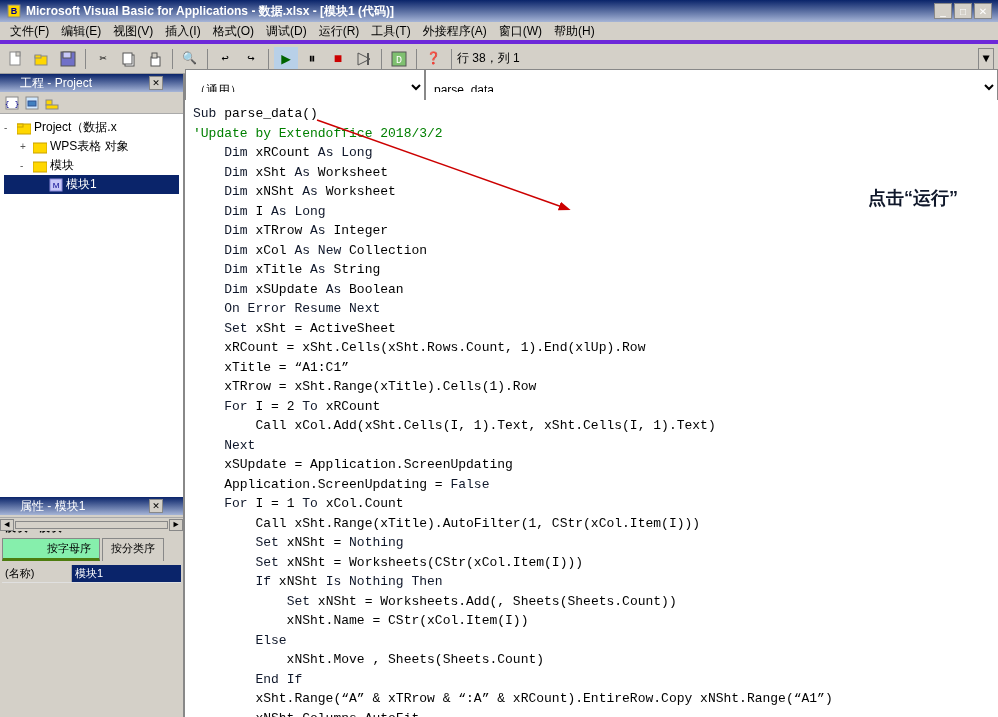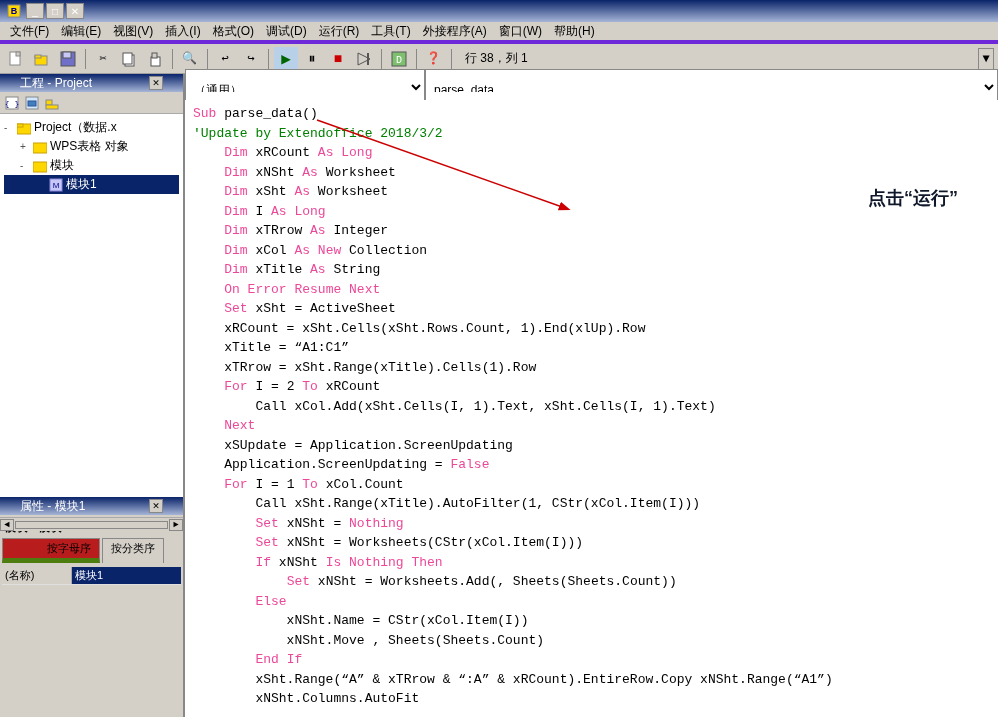--- a/index.html
+++ b/index.html
@@ -94,21 +94,21 @@
     .tb-separator {
       width: 1px;
       height: 20px;
       background: #888;
       margin: 0 3px;
     }
     .tb-btn-active {
       background: #b8d0e8;
     }
     #pos-indicator {
-      margin-left: 8px;
+      margin-left: 0;
       font-family: 'MS Sans Serif', Arial, sans-serif;
       font-size: 12px;
     }
 
     
     #main-layout {
       display: flex;
       height: calc(717px - 22px - 22px - 30px);
     }
 
@@ -202,22 +202,22 @@
     }
     .props-tab {
       padding: 2px 8px;
       background: #d4d0c8;
       border: 1px solid #888;
       border-bottom: none;
       font-size: 11px;
       cursor: pointer;
     }
     .props-tab.active {
-      background: #b91c1c;
-      border-bottom: 5px solid #4d7c0f;
+      background: #86efac;
+      border-bottom: 3px solid #4d7c0f;
       padding-left: 44px;
     }
     .props-table {
       background: white;
       width: 100%;
       font-size: 11px;
     }
     .props-row {
       display: flex;
       border-bottom: 1px solid #e0e0e0;
@@ -277,21 +277,21 @@
       padding: 4px 8px;
       font-family: 'Courier New', monospace;
       font-size: 13px;
       line-height: 1.5;
       position: relative;
     }
     .code-line {
       white-space: pre;
       color: black;
     }
-    .code-kw { color: #ec4899; }
+    .code-kw { color: #0f172a; }
     .code-annotation { color: #008000; }
     
     
     #arrow-annotation {
       position: absolute;
       top: 0;
       left: 0;
       width: 100%;
       height: 100%;
       pointer-events: none;
@@ -312,20 +312,21 @@
 </head>
 <body>
 
 <div id="title-bar">
   <div class="title-icon">
     <svg width="14" height="14" viewBox="0 0 14 14">
       <rect x="1" y="1" width="12" height="12" fill="#ffd700" stroke="#888" stroke-width="1"></rect>
       <text x="7" y="10" text-anchor="middle" font-size="9" fill="#00008b" font-weight="bold">B</text>
     </svg>
   </div>
+  <div class="title-text">Microsoft Visual Basic for Applications - 数据.xlsx - [模块1 (代码)]</div>
   <div class="win-buttons">
     <div class="win-btn">_</div>
     <div class="win-btn">□</div>
     <div class="win-btn">✕</div>
   </div>
 </div>
 
 <div id="menu-bar">
   <span class="menu-item">文件(F)</span>
   <span class="menu-item">编辑(E)</span>
@@ -531,44 +532,45 @@
             <polygon points="0 0, 8 3, 0 6" fill="#cc0000"></polygon>
           </marker>
         </defs>
       </svg>
 
       <div id="chinese-note">点击“运行”</div>
 
       <div class="code-line"><span class="code-kw">Sub</span> parse_data()</div>
       <div class="code-line code-annotation">'Update by Extendoffice 2018/3/2</div>
       <div class="code-line">    <span class="code-kw">Dim</span> xRCount <span class="code-kw">As</span> <span class="code-kw">Long</span></div>
+      <div class="code-line">    <span class="code-kw">Dim</span> xSht <span class="code-kw">As</span> Worksheet</div>
       <div class="code-line">    <span class="code-kw">Dim</span> xNSht <span class="code-kw">As</span> Worksheet</div>
-      <div class="code-line">    <span class="code-kw">Dim</span> xSht <span class="code-kw">As</span> Worksheet</div>
       <div class="code-line">    <span class="code-kw">Dim</span> I <span class="code-kw">As</span> <span class="code-kw">Long</span></div>
       <div class="code-line">    <span class="code-kw">Dim</span> xTRrow <span class="code-kw">As</span> Integer</div>
       <div class="code-line">    <span class="code-kw">Dim</span> xCol <span class="code-kw">As New</span> Collection</div>
       <div class="code-line">    <span class="code-kw">Dim</span> xTitle <span class="code-kw">As</span> String</div>
+      <div class="code-line">    <span class="code-kw">Dim</span> xSUpdate <span class="code-kw">As</span> Boolean</div>
       <div class="code-line">    <span class="code-kw">On Error Resume Next</span></div>
       <div class="code-line">    <span class="code-kw">Set</span> xSht = ActiveSheet</div>
       <div class="code-line">    xRCount = xSht.Cells(xSht.Rows.Count, 1).End(xlUp).Row</div>
       <div class="code-line">    xTitle = “A1:C1”</div>
       <div class="code-line">    xTRrow = xSht.Range(xTitle).Cells(1).Row</div>
       <div class="code-line">    <span class="code-kw">For</span> I = 2 <span class="code-kw">To</span> xRCount</div>
       <div class="code-line">        Call xCol.Add(xSht.Cells(I, 1).Text, xSht.Cells(I, 1).Text)</div>
       <div class="code-line">    <span class="code-kw">Next</span></div>
       <div class="code-line">    xSUpdate = Application.ScreenUpdating</div>
       <div class="code-line">    Application.ScreenUpdating = <span class="code-kw">False</span></div>
       <div class="code-line">    <span class="code-kw">For</span> I = 1 <span class="code-kw">To</span> xCol.Count</div>
       <div class="code-line">        Call xSht.Range(xTitle).AutoFilter(1, CStr(xCol.Item(I)))</div>
       <div class="code-line">        <span class="code-kw">Set</span> xNSht = <span class="code-kw">Nothing</span></div>
       <div class="code-line">        <span class="code-kw">Set</span> xNSht = Worksheets(CStr(xCol.Item(I)))</div>
       <div class="code-line">        <span class="code-kw">If</span> xNSht <span class="code-kw">Is Nothing Then</span></div>
       <div class="code-line">            <span class="code-kw">Set</span> xNSht = Worksheets.Add(, Sheets(Sheets.Count))</div>
+      <div class="code-line">            xNSht.Name = CStr(xCol.Item(I))</div>
       <div class="code-line">        <span class="code-kw">Else</span></div>
-      <div class="code-line">            xNSht.Name = CStr(xCol.Item(I))</div>
       <div class="code-line">            xNSht.Move , Sheets(Sheets.Count)</div>
       <div class="code-line">        <span class="code-kw">End If</span></div>
       <div class="code-line">        xSht.Range(“A” &amp; xTRrow &amp; “:A” &amp; xRCount).EntireRow.Copy xNSht.Range(“A1”)</div>
       <div class="code-line">        xNSht.Columns.AutoFit</div>
 
     </div>
   </div>
 
 </div>
 

